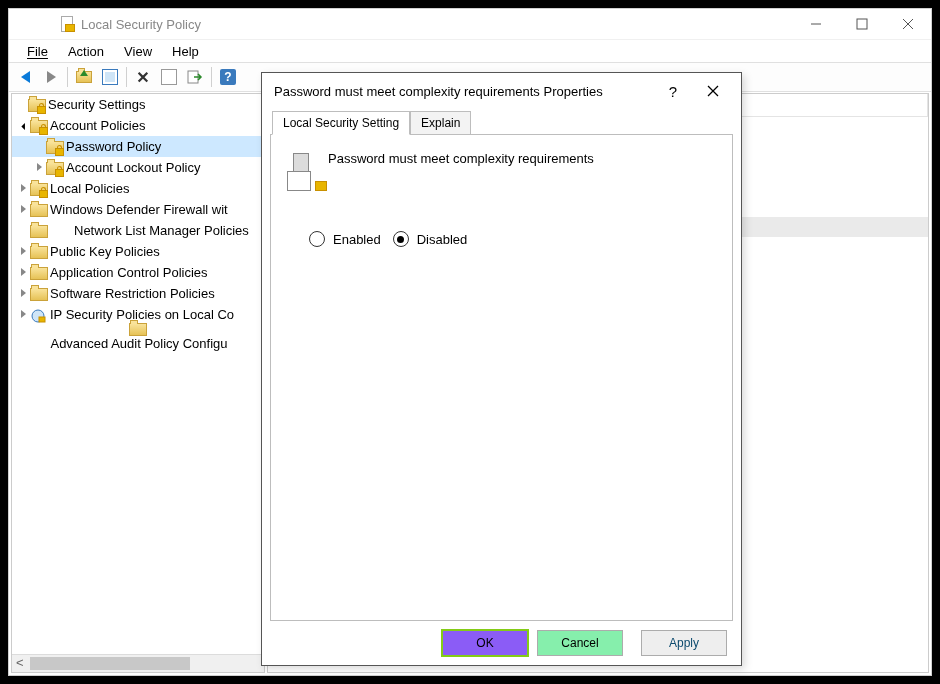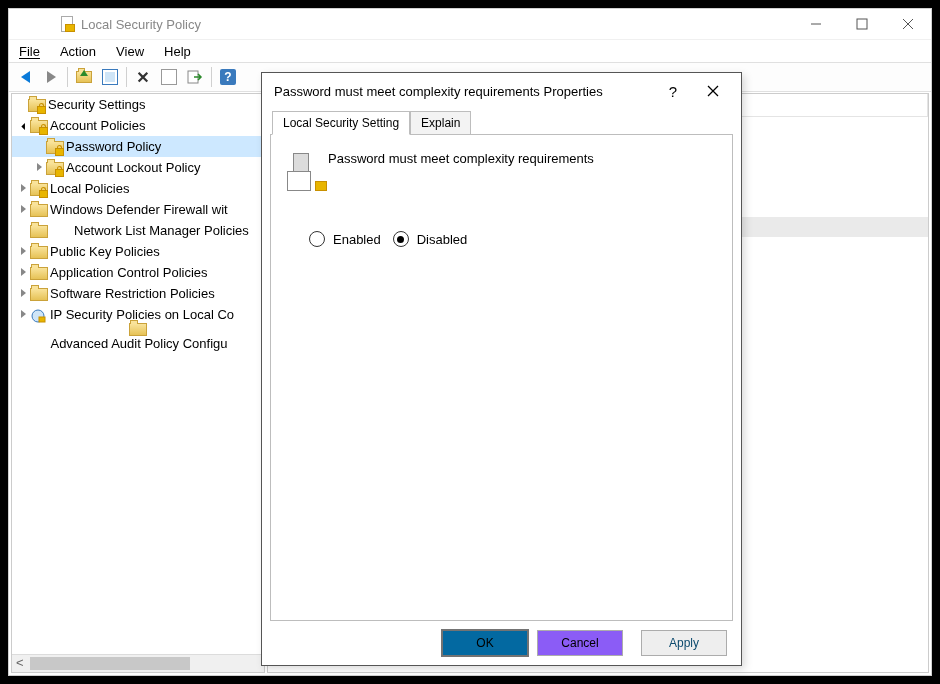--- a/index.html
+++ b/index.html
@@ -37,21 +37,21 @@
 .titlebar .spacer { flex: 1 1 auto; }
 .winbtn {
   width: 46px; height: 30px; display: flex; align-items: center; justify-content: center;
   color: #555; cursor: default;
 }
 .winbtn svg { stroke: #555; stroke-width: 1; fill: none; }
 
 .menubar {
   height: 22px; display: flex; align-items: center;
   border-top: 1px solid #f0f0f0;
-  padding-left: 0;
+  padding-left: 8px;
   color: #000;
   font-size: 13px;
 }
 .menubar span { padding: 3px 10px; }
 
 .toolbar {
   height: 28px; border-top: 1px solid #e0e0e0; border-bottom: 1px solid #e0e0e0;
   display: flex; align-items: center; gap: 2px; padding-left: 4px;
   background: #fdfdfd;
 }
@@ -155,24 +155,24 @@
 .policy-icon .sheet{position:absolute;left:0px;bottom:0;width:22px;height:18px;background:#fff;border:1px solid #888;}
 .policy-icon .lockp{position:absolute;right:0;bottom:0;width:10px;height:8px;background:#e8b500;border:1px solid #c89000;}
 .radio-group{margin-top:40px;margin-left:22px;display:flex;flex-direction:row;gap:12px;font-size:13px;}
 .radio-opt{display:flex;align-items:center;gap:8px;}
 .radio{width:14px;height:14px;border:1px solid #333;border-radius:50%;display:flex;align-items:center;justify-content:center;}
 .radio.checked::after{content:"";width:7px;height:7px;background:#000;border-radius:50%;}
 .dlg-buttons{
   height:44px;display:flex;align-items:center;justify-content:flex-end;gap:8px;padding-right:14px;
 }
 .btn{
-  width:84px;height:24px;border:1px solid #acacac;background:#8b5cf6;
+  width:84px;height:24px;border:1px solid #acacac;background:#86efac;
   display:flex;align-items:center;justify-content:center;font-size:12px;
 }
-.btn.default{border:2px solid #737373;background:#0369a1;}
+.btn.default{border:2px solid #84cc16;background:#8b5cf6;}
 .btn.disabled{color:#0c4a6e;background:#eee;margin-left:10px;}
 </style>
 </head>
 <body>
 
 <div class="outer">
 
   <div class="titlebar">
     <div class="appicon">
       <div class="doc"></div>

